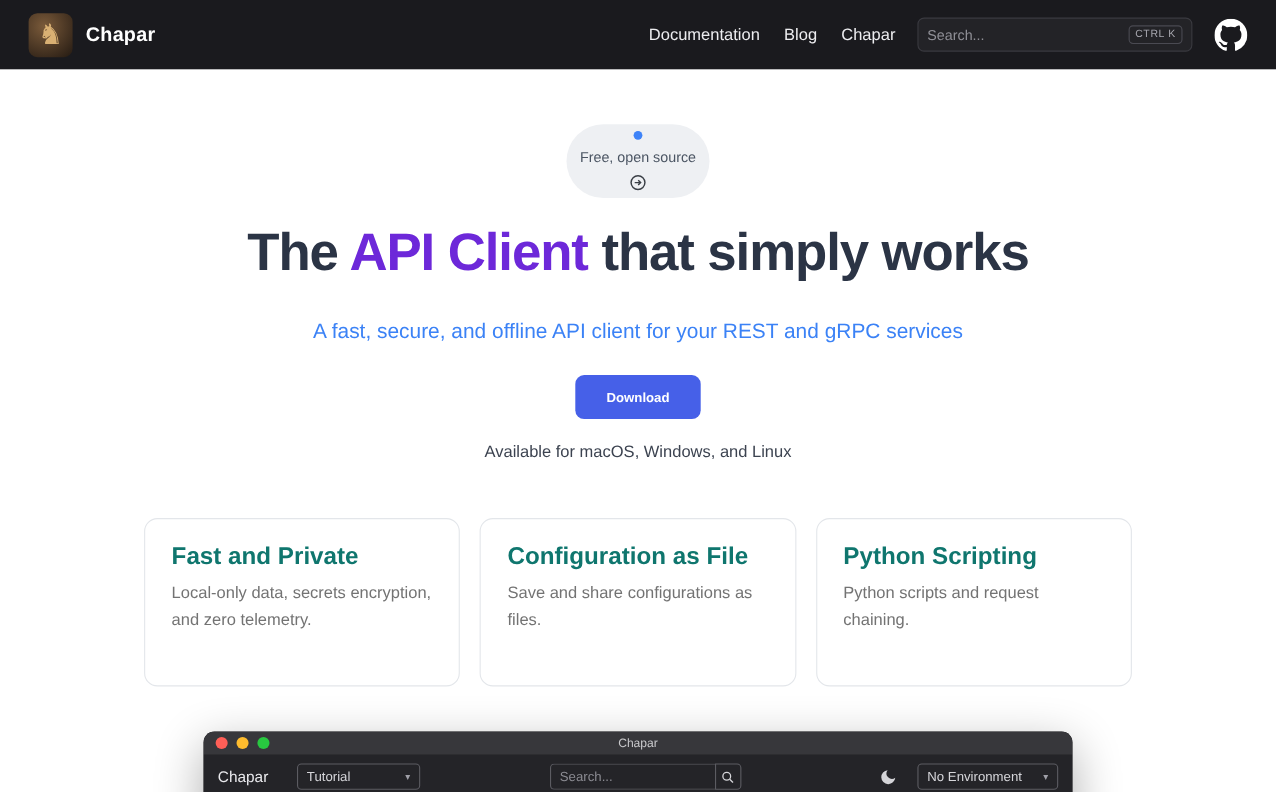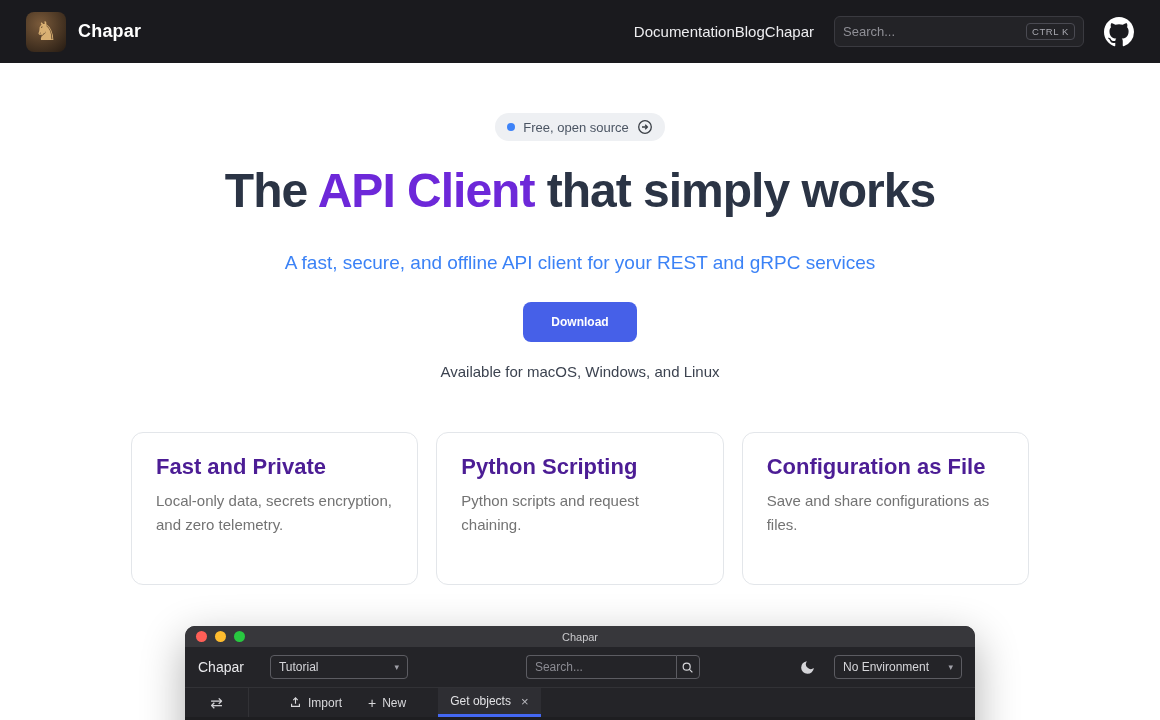--- a/index.html
+++ b/index.html
@@ -8,67 +8,67 @@
 
   
   .site-header { height:63px; background:#1a1a1e; display:flex; align-items:center;
     padding:0 26px; gap:20px; }
   .brand { display:flex; align-items:center; gap:12px; cursor:pointer; }
   .logo { width:40px; height:40px; border-radius:8px;
     background:radial-gradient(circle at 35% 30%, #7a5a3a, #241a12);
     display:flex; align-items:center; justify-content:center;
     font-size:26px; color:#d9b073; }
   .brand-name { color:#ffffff; font-weight:700; font-size:18px; letter-spacing:.2px; }
-  nav { margin-left:auto; display:flex; align-items:center; }
+  nav { margin-left:auto; display:flex; gap:22px; align-items:center; }
   nav a { color:#ededf0; font-size:15px; text-decoration:none; cursor:pointer; }
   .header-search { width:250px; height:31px; background:#232327; border:1px solid #3a3a40;
     border-radius:6px; display:flex; align-items:center; padding:0 8px; gap:6px; }
   .header-search input { flex:1; min-width:0; background:transparent; border:none; outline:none;
     color:#e5e5e8; font-size:13px; font-family:inherit; }
   .header-search input::placeholder { color:#8f8f96; }
   kbd.shortcut { border:1px solid #4a4a52; border-radius:4px; padding:2px 5px; font-size:9.5px;
     color:#a8a8b0; letter-spacing:.6px; font-family:inherit; white-space:nowrap; }
   .gh { color:#ffffff; display:flex; align-items:center; cursor:pointer; }
 
   
   .hero { text-align:center; padding-top:50px; }
   .badge { display:inline-flex; align-items:center; gap:8px; background:#eef0f3;
-    border-radius:999px; padding:6px 12px; font-size:13px; color:#4b5563; cursor:pointer; }
+    border-radius:999px; padding:6px 12px; font-size:13px; color:#4b5563; cursor:pointer;flex-direction:column; }
   .badge .dot { width:8px; height:8px; border-radius:50%; background:#3e83f8; }
   .badge svg { display:block; }
   h1 { margin-top:22px; font-size:48px; font-weight:800; color:#2b3445; letter-spacing:-1px; }
   h1 .hl { color:#6d28d9; }
   .subtitle { margin-top:34px; font-size:19px; color:#3b82f6; }
   .cta { margin-top:28px; display:flex; justify-content:center; gap:4px; }
   .btn { background:#4660e8; color:#ffffff; border:none; border-radius:8px; font-size:12px;
     font-weight:700; padding:13px 28px; cursor:pointer; font-family:inherit; }
   .avail { margin-top:21px; font-size:15px; color:#3c4350; }
 
   
   .features { width:898px; margin:52px auto 0; display:flex; gap:18px; }
   .card { flex:1; border:1px solid #e3e6ea; border-radius:12px; padding:22px 24px;
     height:153px; text-align:left; background:#ffffff; }
-  .card h3 { font-size:22px; font-weight:700; color:#4c1d95; line-height:1.1; }
+  .card h3 { font-size:22px; font-weight:700; color:#0f766e; line-height:1.1; }
   .card p { margin-top:10px; font-size:15px; color:#737373; line-height:1.6; }
 
   
   .preview-wrap { display:flex; justify-content:center; margin-top:41px; }
   .app-window { width:790px; height:170px; border-radius:10px 10px 0 0; overflow:hidden;
     box-shadow:0 14px 44px rgba(0,0,0,.32); background:#1e1e21; }
   .titlebar { height:21px; background:#37373b; position:relative; display:flex; align-items:center; }
   .traffic { display:flex; gap:8px; padding-left:11px; position:relative; z-index:2; }
   .tl { width:11px; height:11px; border-radius:50%; cursor:pointer; }
   .tl.red { background:#ff5f57; } .tl.yellow { background:#febc2e; } .tl.green { background:#28c840; }
   .win-title { position:absolute; left:0; right:0; text-align:center; font-size:11px; color:#c9c9cc; }
 
   .app-toolbar { height:40px; display:flex; align-items:center; padding:0 13px; background:#242428; }
   .app-brand { color:#e9e9ec; font-size:14px; }
   .dd { height:24px; border:1px solid #5c5c62; border-radius:4px; display:flex; align-items:center;
     justify-content:space-between; padding:0 8px; color:#d6d6da; font-size:12px; cursor:pointer; }
-  .dd.collection { width:138px; margin-left:26px; }
+  .dd.collection { width:112px; margin-left:26px; }
   .chev { font-size:9px; color:#a0a0a8; margin-left:6px; }
   .app-search { margin-left:118px; display:flex; height:24px; }
   .app-search input { width:150px; background:transparent; border:1px solid #5c5c62; border-right:none;
     border-radius:4px 0 0 4px; padding:0 8px; color:#dddde0; font-size:12px; outline:none; font-family:inherit; }
   .app-search input::placeholder { color:#8b8b92; }
   .search-btn { width:24px; border:1px solid #5c5c62; border-radius:0 4px 4px 0; background:transparent;
     color:#d6d6da; display:flex; align-items:center; justify-content:center; cursor:pointer; }
   .tspacer { flex:1; }
   .moon { color:#d4d4d8; display:flex; margin-right:18px; cursor:pointer; }
   .dd.env { width:128px; }
@@ -134,26 +134,26 @@
 
   <p class="avail">Available for macOS, Windows, and Linux</p>
 </section>
 
 <section class="features">
   <div class="card">
     <h3>Fast and Private</h3>
     <p>Local-only data, secrets encryption, and zero telemetry.</p>
   </div>
   <div class="card">
+    <h3>Configuration as File</h3>
+    <p>Save and share configurations as files.</p>
+  </div>
+  <div class="card">
     <h3>Python Scripting</h3>
     <p>Python scripts and request chaining.</p>
-  </div>
-  <div class="card">
-    <h3>Configuration as File</h3>
-    <p>Save and share configurations as files.</p>
   </div>
 </section>
 
 <div class="preview-wrap">
   <div class="app-window">
 
     <div class="titlebar">
       <div class="traffic">
         <span class="tl red"></span>
         <span class="tl yellow"></span>

